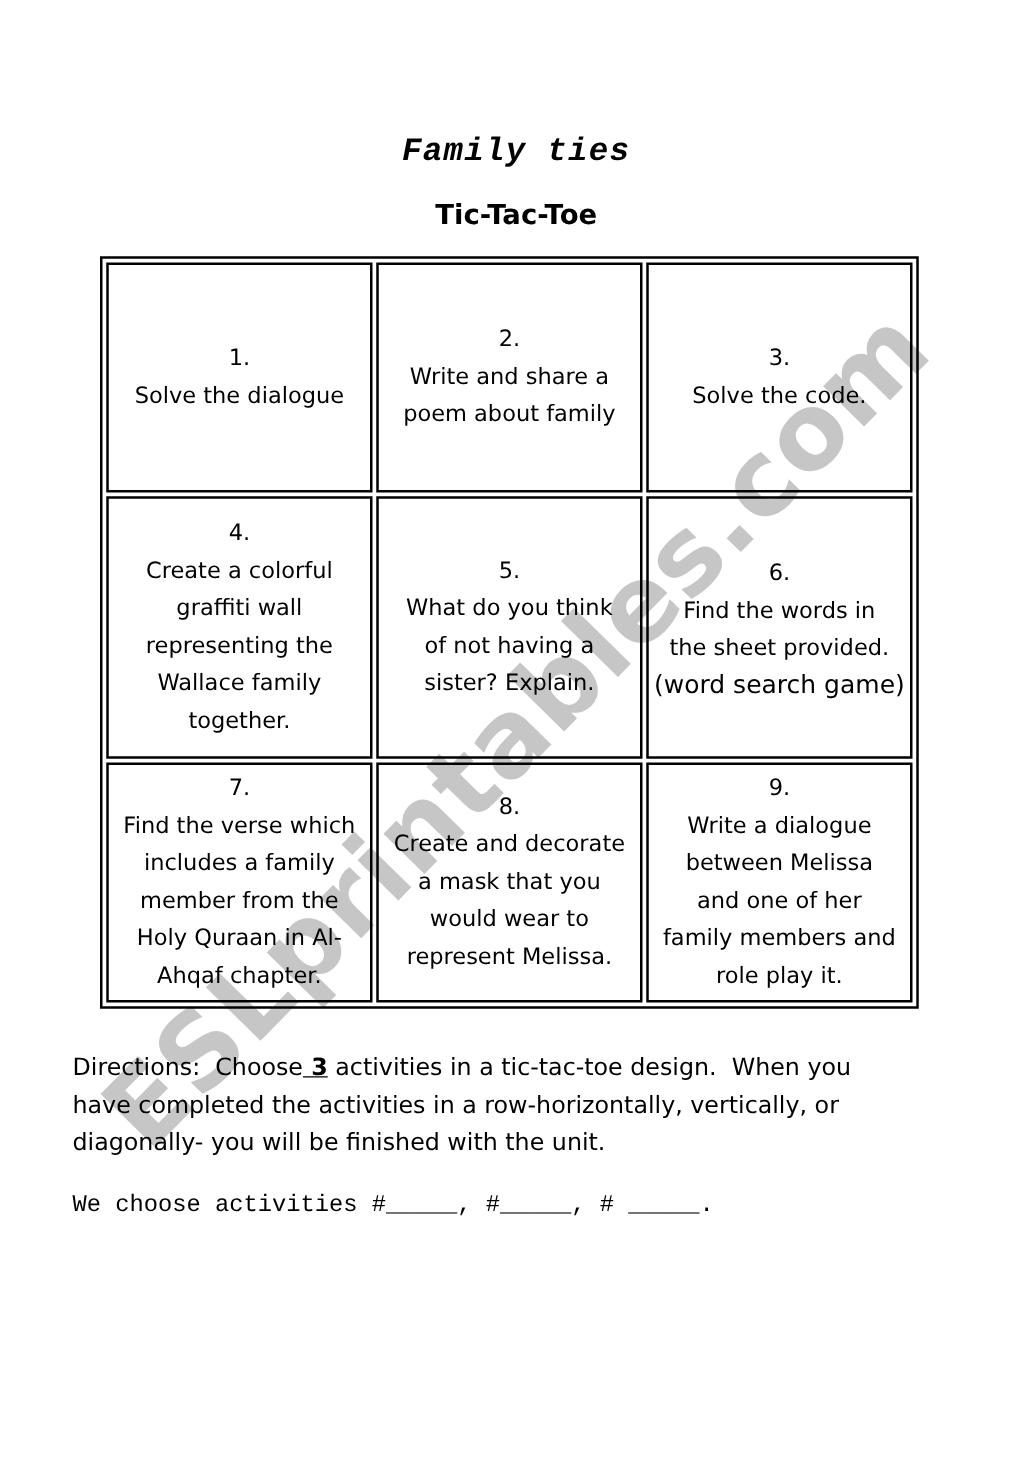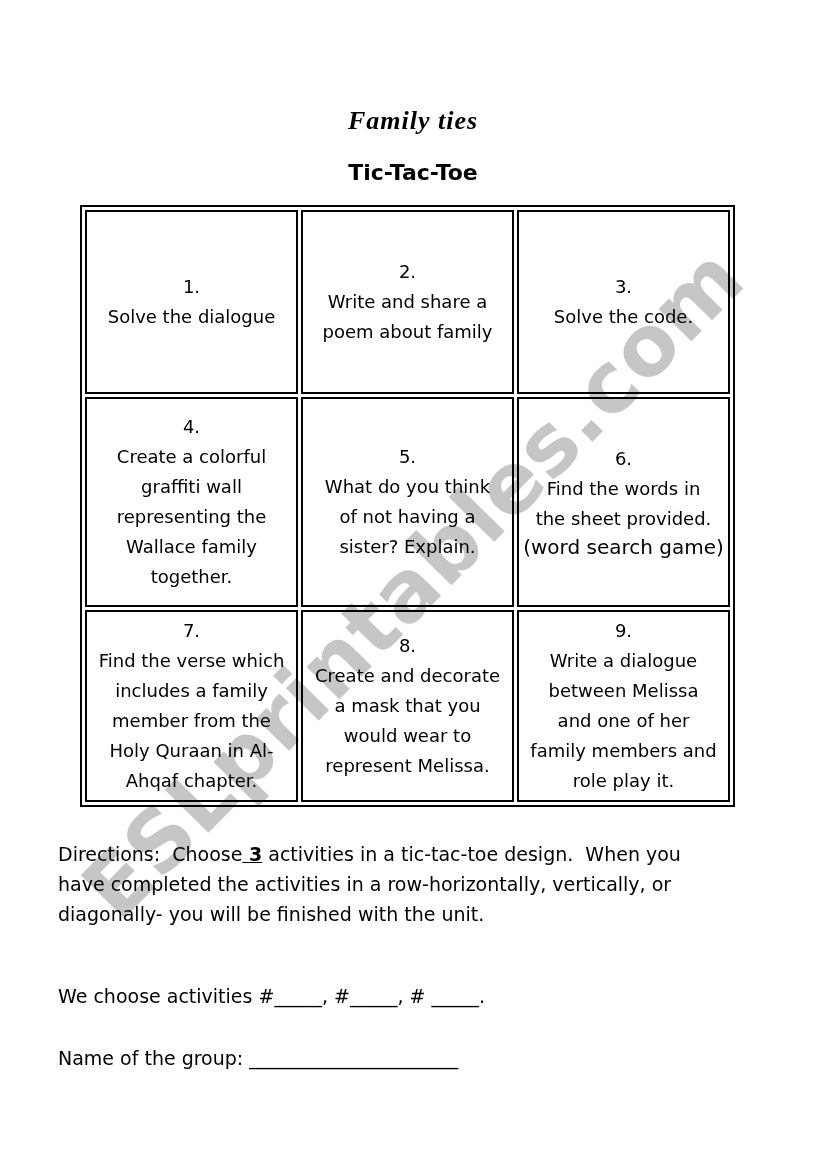--- a/index.html
+++ b/index.html
@@ -26,21 +26,21 @@
     z-index: 0;
     user-select: none;
   }
   .content {
     position: relative;
     z-index: 1;
     padding: 106px 58px 0 58px;
   }
   .title {
     text-align: center;
-    font-family: Liberation Serif, serif;
+    font-family: Liberation Mono, monospace;
     font-style: italic;
     font-weight: 700;
     font-size: 26px;
     letter-spacing: 1px;
   }
   .subtitle {
     text-align: center;
     font-weight: 700;
     font-size: 22px;
     margin-top: 24px;
@@ -81,24 +81,25 @@
     width: 668px;
     font-size: 19px;
     line-height: 30px;
     white-space: pre-wrap;
   }
   .choice-count {
     font-weight: 700;
     text-decoration: underline;
   }
   .choose-line {
-    margin-top: 52px;
+    margin-top: 20px;
     font-size: 19px;
     line-height: 30px;
     white-space: pre-wrap;
+    font-family: Liberation Mono, monospace;
   }
   .name-line {
     margin-top: 32px;
     font-size: 19px;
     line-height: 30px;
     white-space: pre-wrap;
   }
 </style>
 </head>
 <body>
@@ -157,16 +158,15 @@
             <div class="cell-text">Write a dialogue between Melissa and one of her family members and role play it.</div>
           </td>
         </tr>
       </tbody>
     </table>
 
     <p class="directions"><span>Directions:  Choose</span><span class="choice-count"> 3</span><span> activities in a tic-tac-toe design.  When you have completed the activities in a row-horizontally, vertically, or diagonally- you will be finished with the unit.</span></p>
 
     <p class="choose-line">We choose activities #_____, #_____, # _____.</p>
 
-    <p class="name-line">Name of the group: ______________________</p>
 
   </div>
 </div>
 
 </body></html>

